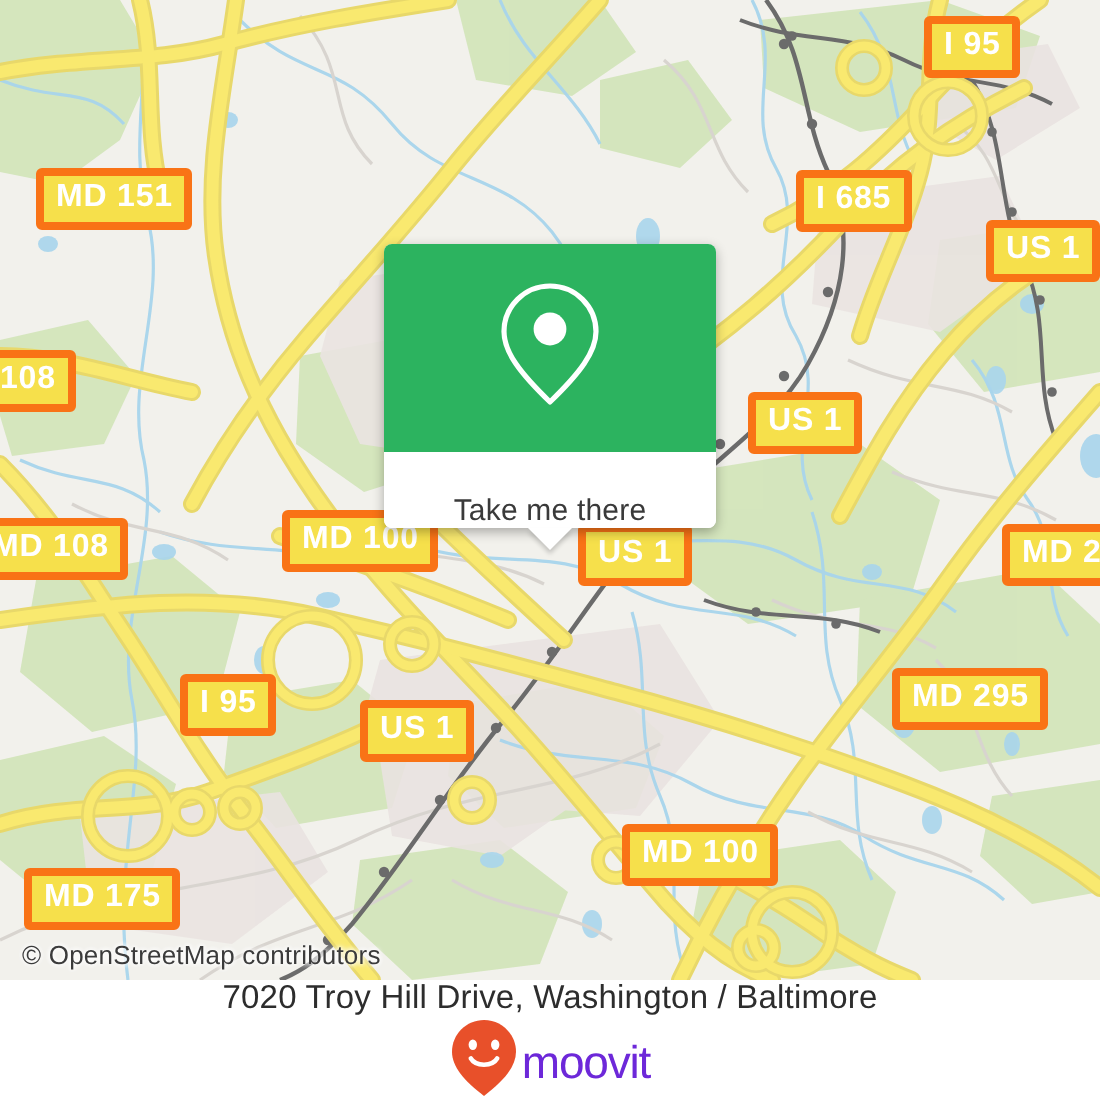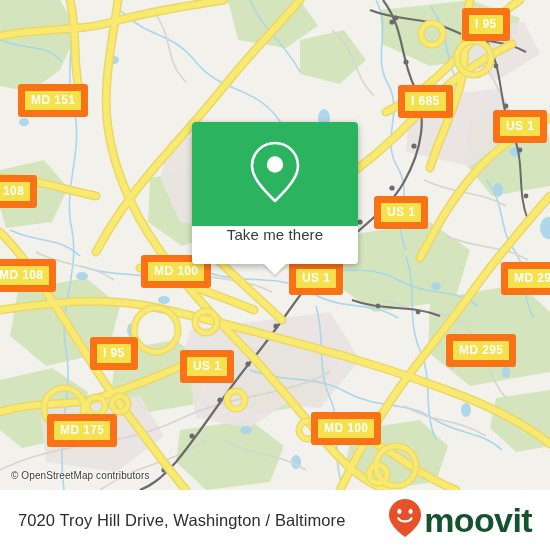--- a/index.html
+++ b/index.html
@@ -9,34 +9,34 @@
     background:#ffffff;
   }
   #app{position:relative;width:550px;height:550px;overflow:hidden;background:#fff;}
 
   
   .map{position:absolute;left:0;top:0;width:550px;height:490px;overflow:hidden;background:#f2f1ec;}
   .map svg{display:block;}
 
   .attrib{
     position:absolute;left:11px;top:470px;
-    font-size:10px;color:#3b3b3b;letter-spacing:.1px;
+    font-size:13px;color:#3b3b3b;letter-spacing:.1px;
     text-shadow:0 0 3px #fff,0 0 3px #fff,0 0 2px #fff;
     white-space:nowrap;
   }
 
   
   .shield{
     position:absolute;
     background:#f6e04b;
-    border:7px solid #f97316;
+    border:4px solid #f97316;
     border-radius:3px;
     color:#ffffff;
     font-weight:bold;
-    font-size:12px;
+    font-size:16px;
     line-height:1;
     padding:3px 6px 4px;
     white-space:nowrap;
     box-sizing:border-box;
     letter-spacing:.4px;
   }
 
   
   .card{
     position:absolute;left:192px;top:122px;width:166px;
@@ -45,21 +45,21 @@
     overflow:visible;
     background:#fff;
   }
   .card-top{
     background:#2cb35f;
     height:104px;border-radius:4px 4px 0 0;
     display:flex;align-items:center;justify-content:center;
   }
   .card-bot{
     background:#fff;height:38px;border-radius:0 0 4px 4px;
-    display:flex;align-items:flex-start;justify-content:center;
+    display:flex;align-items:flex-end;justify-content:center;
     position:relative;
   }
   .card-bot .label{
     font-size:15px;color:#3a3a3a;letter-spacing:.1px;
   }
   .tail{
     position:absolute;left:50%;bottom:-11px;margin-left:-11px;
     width:0;height:0;
     border-left:11px solid transparent;
     border-right:11px solid transparent;
@@ -68,26 +68,26 @@
   }
 
   
   .footer{
     position:absolute;left:0;top:490px;width:550px;height:60px;
     background:#ffffff;overflow:hidden;
   }
   .footer-inner{
     position:relative;width:100%;height:100%;
     display:flex;align-items:center;justify-content:space-between;
-    padding:0 18px;box-sizing:border-box;
+    padding:0 18px;box-sizing:border-box;flex-direction:column;
   }
   .addr{font-size:16.5px;color:#2d2d2d;letter-spacing:.1px;white-space:nowrap;}
   .brand{display:flex;align-items:center;gap:2px;}
   .brand .word{
-    font-size:34px;font-weight:bold;color:#14532d;
+    font-size:23px;font-weight:normal;color:#6d28d9;
     letter-spacing:-.6px;line-height:1;
   }
 </style>
 </head>
 <body>
 
 <div id="app">
 
   <div class="map">
     <svg width="550" height="490" viewBox="0 0 550 490" xmlns="http://www.w3.org/2000/svg">
@@ -315,21 +315,21 @@
         <div class="shield" style="left: 493px; top: 110px;">US 1</div>
         <div class="shield" style="left: -10px; top: 175px;">108</div>
         <div class="shield" style="left: 374px; top: 196px;">US 1</div>
         <div class="shield" style="left: 141px; top: 255px;">MD 100</div>
         <div class="shield" style="left: -14px; top: 259px;">MD 108</div>
         <div class="shield" style="left: 289px; top: 262px;">US 1</div>
         <div class="shield" style="left: 501px; top: 262px;">MD 295</div>
         <div class="shield" style="left: 90px; top: 337px;">I 95</div>
         <div class="shield" style="left: 446px; top: 334px;">MD 295</div>
         <div class="shield" style="left: 180px; top: 350px;">US 1</div>
-        <div class="shield" style="left: 12px; top: 414px; margin-left: 35px;">MD 175</div>
+        <div class="shield" style="left: 12px; top: 434px;">MD 175</div>
         <div class="shield" style="left: 311px; top: 412px;">MD 100</div>
       </div>
 
     <div class="attrib">© OpenStreetMap contributors</div>
   </div>
 
   <div class="card">
     <div class="card-top">
       <span>
         <svg width="58" height="68" viewBox="0 0 58 68" xmlns="http://www.w3.org/2000/svg">

